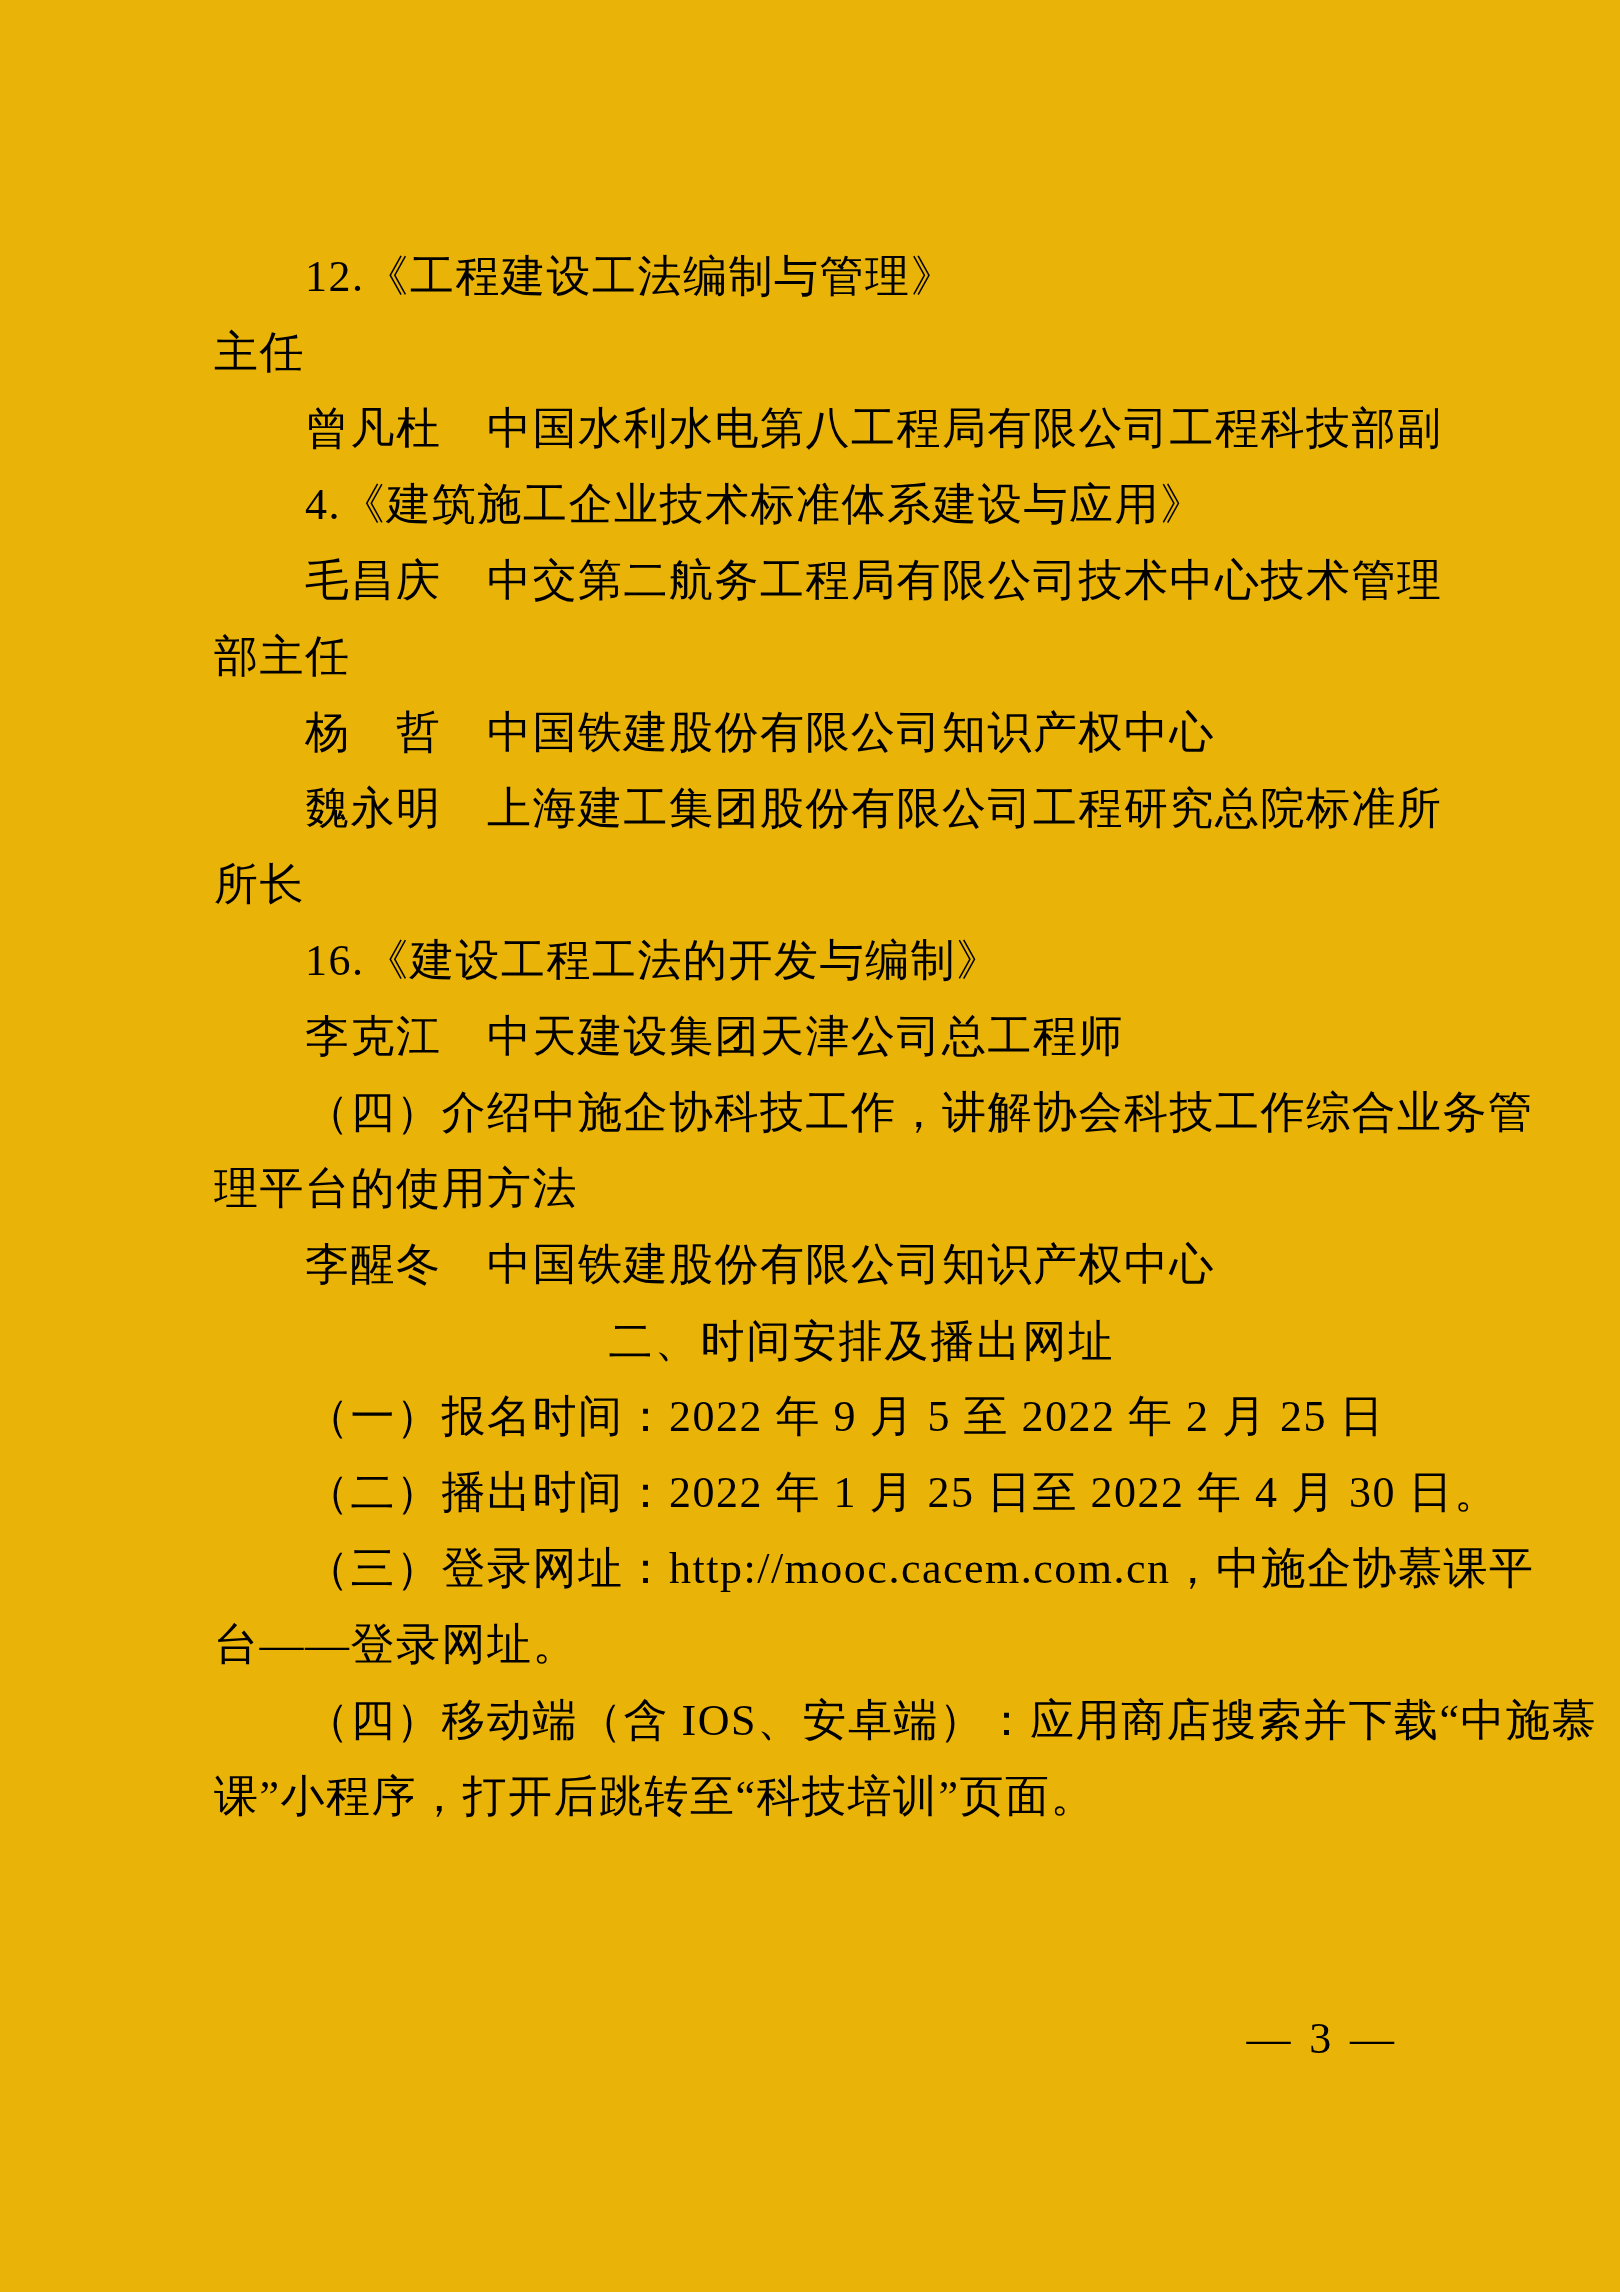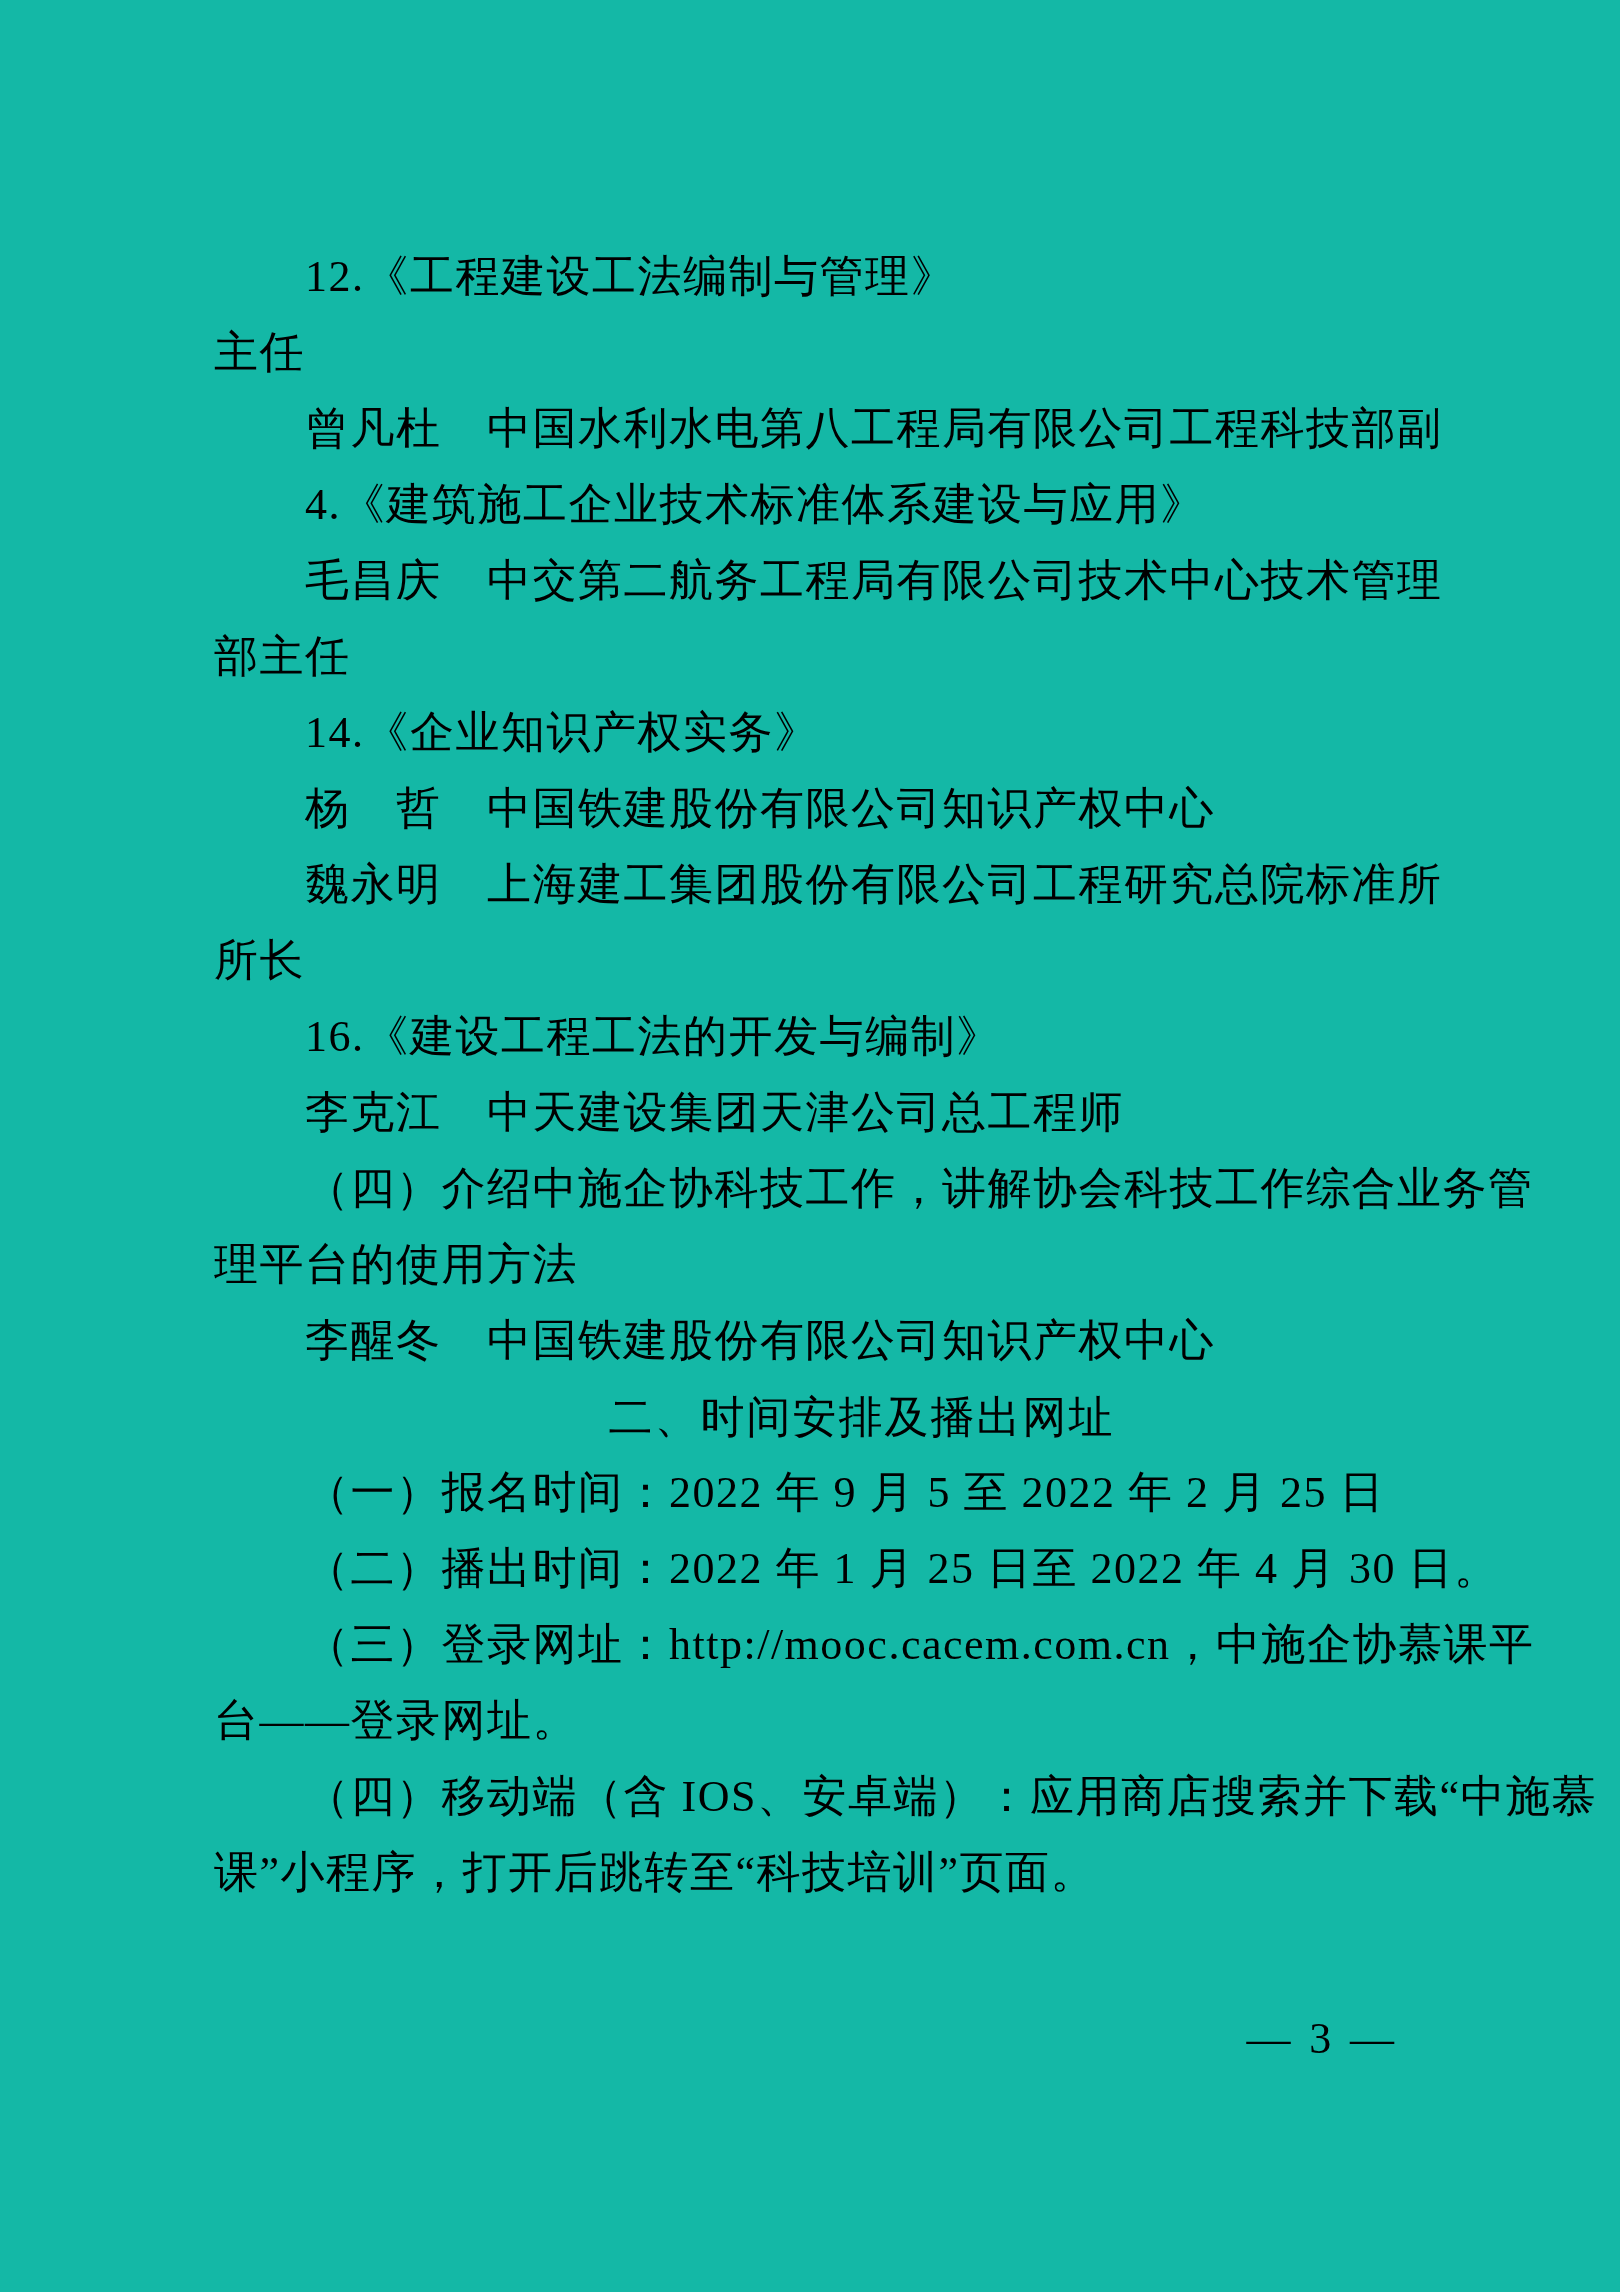--- a/index.html
+++ b/index.html
@@ -5,21 +5,21 @@
   html, body {
     margin: 0;
     padding: 0;
     background: #888;
   }
   .page {
     position: relative;
     width: 1620px;
     height: 2293px;
     margin: 0 auto;
-    background: #14b8a6;
+    background: #eab308;
     overflow: hidden;
     font-family: "Liberation Serif", serif;
     color: #000000;
   }
   .content {
     position: absolute;
     left: 214px;
     top: 239px;
     width: 1204px;
   }
@@ -53,21 +53,20 @@
 <body>
 
 <div class="page">
   <div class="content" id="doc-lines">
       <div class="line indent">12.《工程建设工法编制与管理》</div>
       <div class="line">主任</div>
       <div class="line indent">曾凡杜　中国水利水电第八工程局有限公司工程科技部副</div>
       <div class="line indent">4.《建筑施工企业技术标准体系建设与应用》</div>
       <div class="line indent">毛昌庆　中交第二航务工程局有限公司技术中心技术管理</div>
       <div class="line">部主任</div>
-      <div class="line indent">14.《企业知识产权实务》</div>
       <div class="line indent">杨　哲　中国铁建股份有限公司知识产权中心</div>
       <div class="line indent">魏永明　上海建工集团股份有限公司工程研究总院标准所</div>
       <div class="line">所长</div>
       <div class="line indent">16.《建设工程工法的开发与编制》</div>
       <div class="line indent">李克江　中天建设集团天津公司总工程师</div>
       <div class="line indent">（四）介绍中施企协科技工作，讲解协会科技工作综合业务管</div>
       <div class="line">理平台的使用方法</div>
       <div class="line indent">李醒冬　中国铁建股份有限公司知识产权中心</div>
       <div class="line indent heading">二、时间安排及播出网址</div>
       <div class="line indent">（一）报名时间：2022 年 9 月 5 至 2022 年 2 月 25 日</div>

